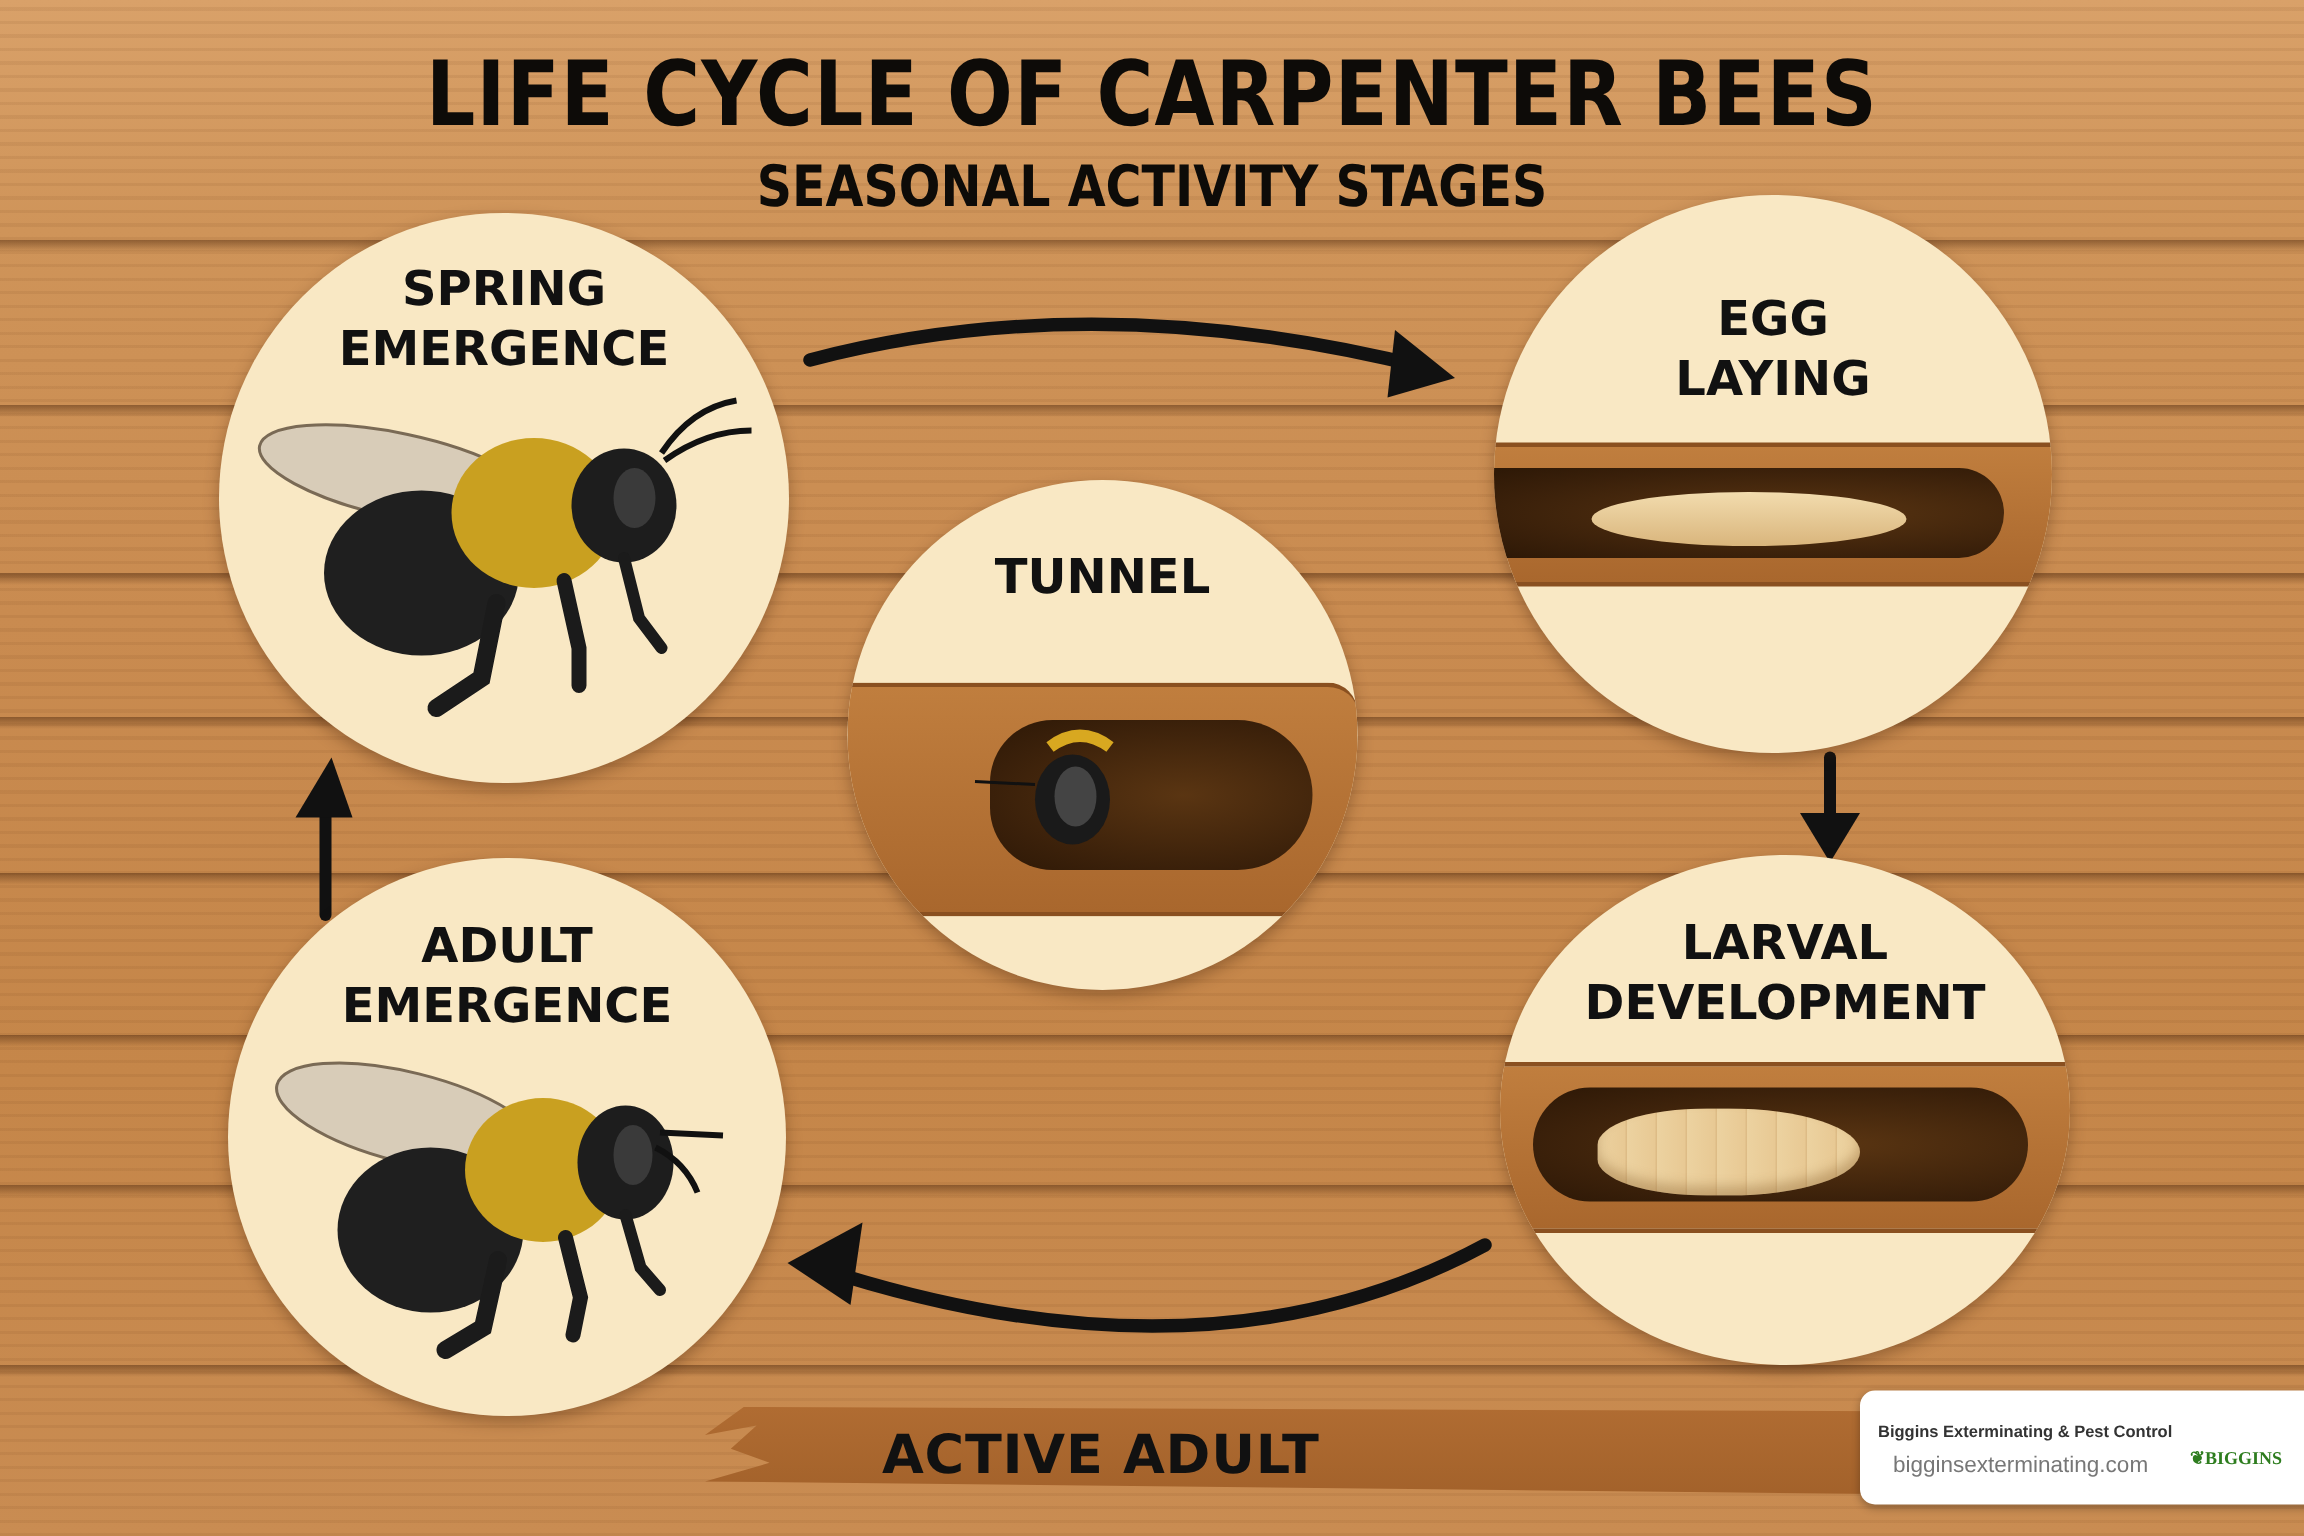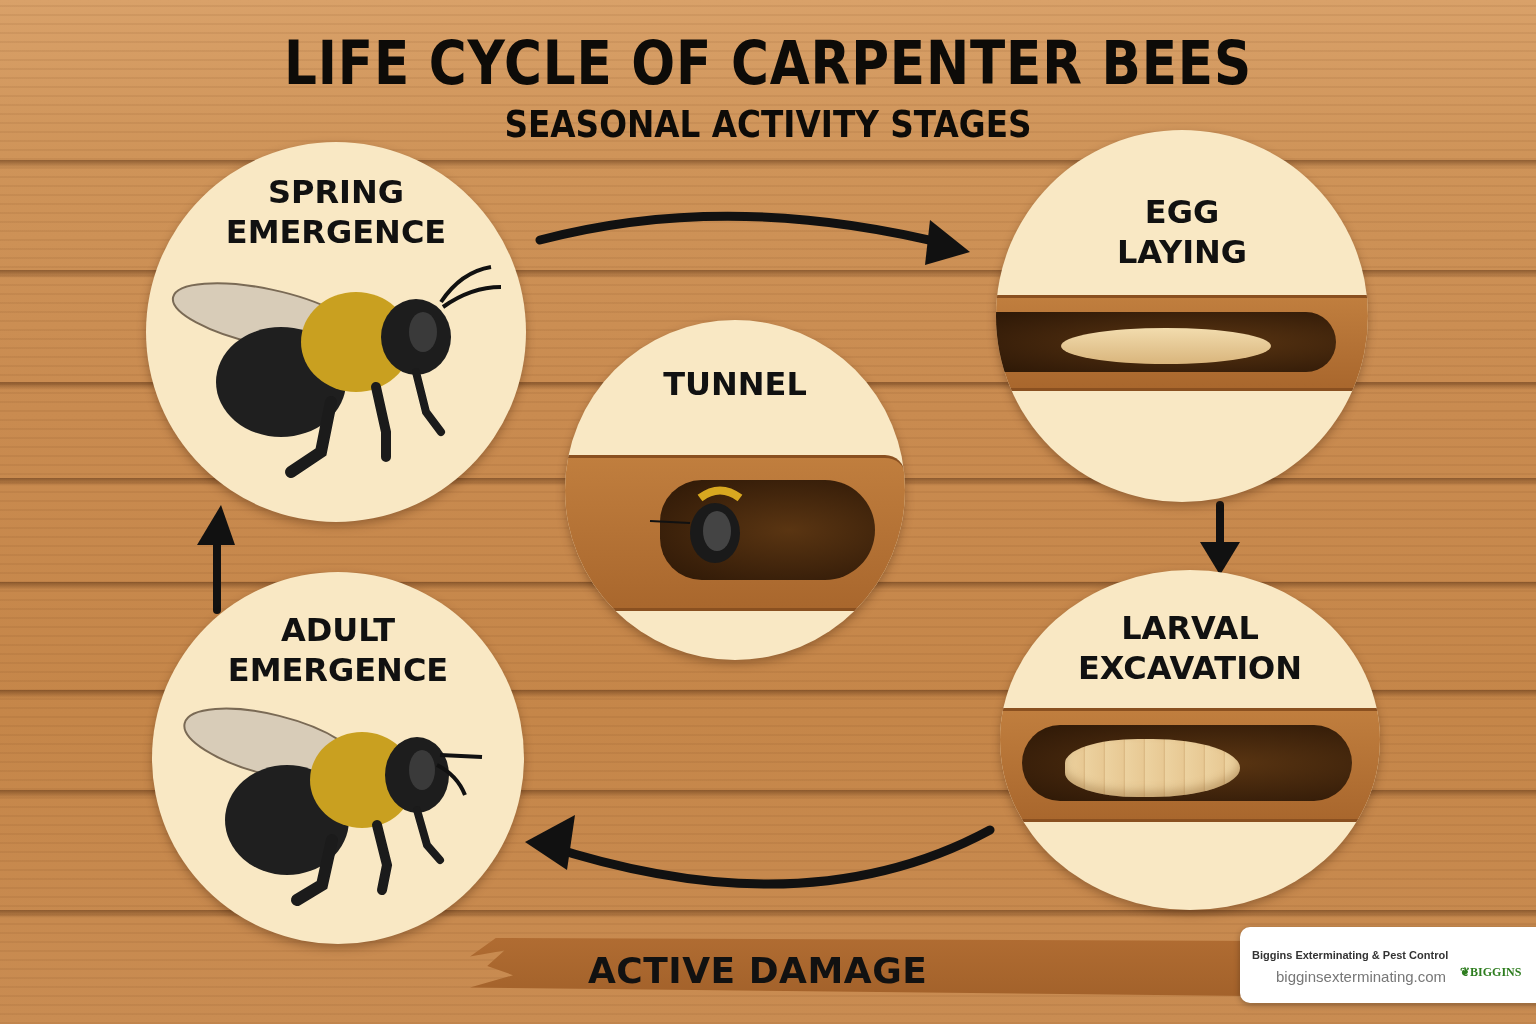--- a/index.html
+++ b/index.html
@@ -65,21 +65,21 @@
   .brand-card {
     position: absolute; left: 1240px; top: 927px; width: 324px; height: 76px;
     background: #fff; border-radius: 10px; box-shadow: 0 2px 6px rgba(0,0,0,0.3);
   }
   .brand-name {
     position: absolute; left: 12px; top: 22px; font-family: "Liberation Sans", sans-serif;
     font-weight: 700; font-size: 11px; color: #333;
   }
   .brand-url {
     position: absolute; left: 22px; top: 41px; font-family: "Liberation Sans", sans-serif;
-    font-size: 15px; color: #777; margin-left: 14px;
+    font-size: 15px; color: #777;
   }
   .brand-logo {
     position: absolute; left: 220px; top: 38px; font-family: "Liberation Serif", serif;
     font-size: 12px; color: #2e7d1f; font-weight: 700;
   }
 </style>
 </head>
 <body>
 
 <div class="wood"></div>
@@ -146,21 +146,21 @@
       <path d="M55 15 Q 75 0 95 15" stroke="#d8a820" stroke-width="8" fill="none"></path>
       <ellipse cx="70" cy="50" rx="25" ry="30" fill="#1a1a1a"></ellipse>
       <ellipse cx="72" cy="48" rx="14" ry="20" fill="#444"></ellipse>
       <path d="M45 40 L5 38" stroke="#111" stroke-width="2"></path>
     </svg>
   </div>
 </div>
 
 <div class="stage" style="left:1000px;top:570px;width:380px;height:340px;border-radius:50%;">
   <div class="stage-label" style="top:38px">LARVAL</div>
-  <div class="stage-label" style="top:78px">EXCAVATION</div>
+  <div class="stage-label" style="top:78px">DEVELOPMENT</div>
   <div class="tunnel-band" style="top:138px;height:108px;">
     <div class="tunnel-hole" style="left:22px;top:14px;width:330px;height:76px;border-radius:40px;"></div>
     <div class="grub" style="left:65px;top:28px;width:175px;height:58px;"></div>
   </div>
 </div>
 
 <div class="stage" style="left:152px;top:572px;width:372px;height:372px;">
   <div class="stage-label" style="top:38px">ADULT</div>
   <div class="stage-label" style="top:78px">EMERGENCE</div>
   <svg style="position:absolute;left:30px;top:128px" width="320" height="210" viewBox="0 0 320 210">
@@ -171,21 +171,21 @@
     <ellipse cx="240" cy="70" rx="13" ry="20" fill="#3a3a3a"></ellipse>
     <path d="M258 55 L 300 57" stroke="#111" stroke-width="4" fill="none"></path>
     <path d="M255 65 Q 275 75 283 95" stroke="#111" stroke-width="4" fill="none"></path>
     <path d="M150 140 L140 185 L115 200" stroke="#1b1b1b" stroke-width="12" fill="none" stroke-linecap="round"></path>
     <path d="M195 125 L205 165 L200 190" stroke="#1b1b1b" stroke-width="10" fill="none" stroke-linecap="round"></path>
     <path d="M235 110 L245 145 L258 160" stroke="#1b1b1b" stroke-width="8" fill="none" stroke-linecap="round"></path>
   </svg>
 </div>
 
 <div class="damage-band"></div>
-<div class="damage-label">ACTIVE DAMAGE</div>
+<div class="damage-label">ACTIVE ADULT</div>
 
 <div class="brand-card">
   <div class="brand-name">Biggins Exterminating &amp; Pest Control</div>
   <div class="brand-url">bigginsexterminating.com</div>
   <div class="brand-logo">
     <span style="color:#2e7d1f">❦</span><span>BIGGINS</span>
   </div>
 </div>
 
 </body></html>

